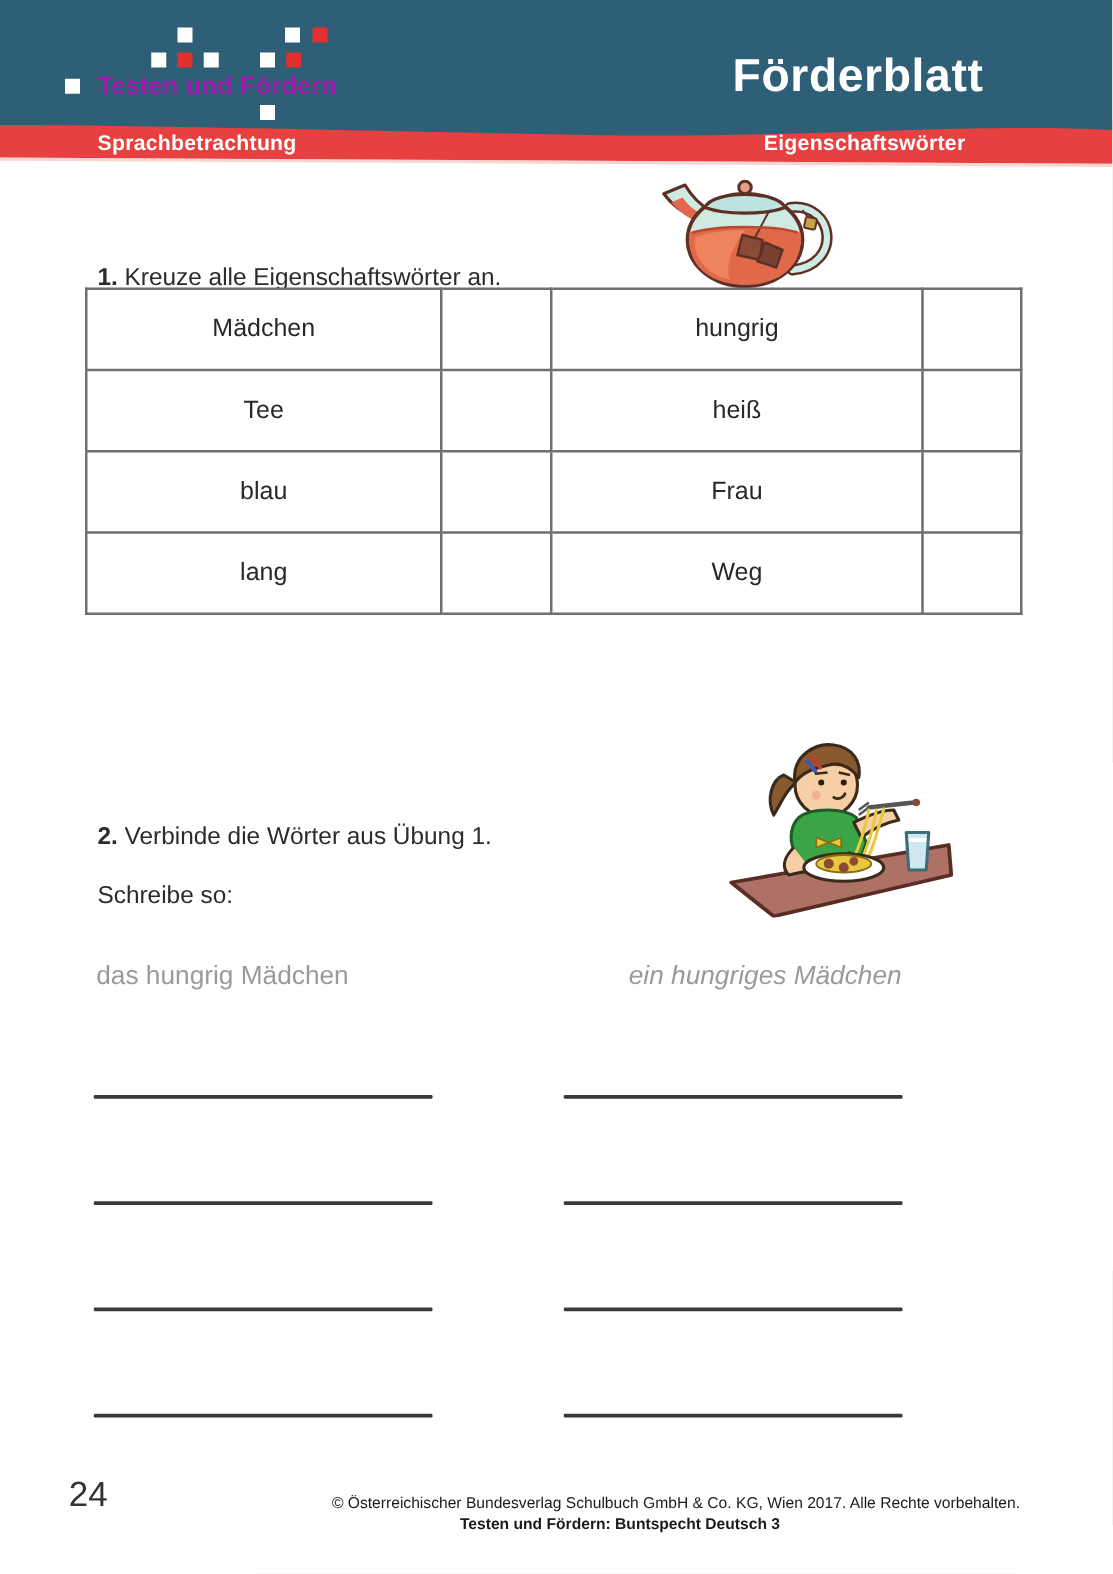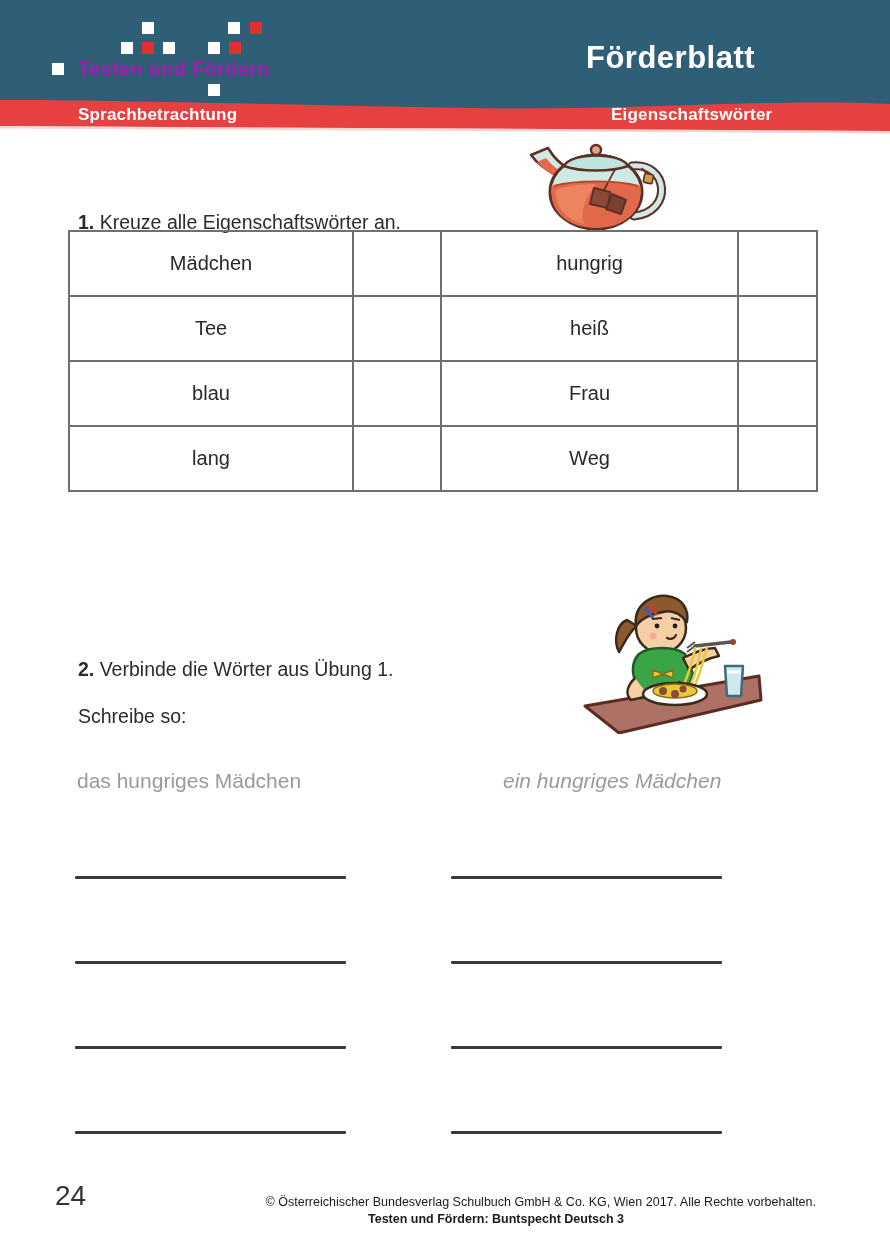--- a/index.html
+++ b/index.html
@@ -15,21 +15,21 @@
   .header svg{position:absolute;top:0;left:0;}
   .logo-square{position:absolute;width:12px;height:12px;}
   .sq-w{background:#ffffff;}
   .sq-r{background:#e0312f;}
   .logo-text{
     position:absolute;left:78px;top:58px;
     font-size:20px;font-weight:700;color:#a21caf;letter-spacing:0.3px;
   }
   .page-title{
     position:absolute;left:586px;top:40px;margin:0;
-    font-size:31px;font-weight:700;color:#ffffff;letter-spacing:0.5px;
+    font-size:37px;font-weight:700;color:#ffffff;letter-spacing:0.5px;
   }
   .banner-label{
     position:absolute;top:105px;
     font-size:17px;font-weight:700;color:#ffffff;letter-spacing:0.2px;
   }
   .banner-left{left:78px;}
   .banner-right{left:611px;}
   
   .task{position:absolute;left:78px;font-size:19.5px;color:#2b2b2b;}
   .task b{font-weight:700;}
@@ -209,21 +209,21 @@
     <ellipse cx="92" cy="112" rx="32" ry="11" fill="#ffffff" stroke="#3a2a1a" stroke-width="2.5"></ellipse>
     <ellipse cx="92" cy="109" rx="22" ry="7" fill="#e8c83f" stroke="#8a6d12" stroke-width="1.5"></ellipse>
     <circle cx="80" cy="109" r="4" fill="#8a4a33"></circle>
     <circle cx="92" cy="112" r="4" fill="#8a4a33"></circle>
     <circle cx="100" cy="107" r="3.5" fill="#8a4a33"></circle>
 
     <path d="M142,84 L160,84 L158,114 L144,114 Z" fill="#cfe8ef" stroke="#3f6b7a" stroke-width="2.5" stroke-linejoin="round"></path>
     <path d="M144,90 L158,90" stroke="#ffffff" stroke-width="3"></path>
   </svg>
 
-  <span class="example example-left">das hungriges Mädchen</span>
+  <span class="example example-left">das hungrig Mädchen</span>
   <span class="example example-right">ein hungriges Mädchen</span>
 
   <div class="writing-line wl-left  wl-row0"></div>
   <div class="writing-line wl-right wl-row0"></div>
   <div class="writing-line wl-left  wl-row1"></div>
   <div class="writing-line wl-right wl-row1"></div>
   <div class="writing-line wl-left  wl-row2"></div>
   <div class="writing-line wl-right wl-row2"></div>
   <div class="writing-line wl-left  wl-row3"></div>
   <div class="writing-line wl-right wl-row3"></div>

